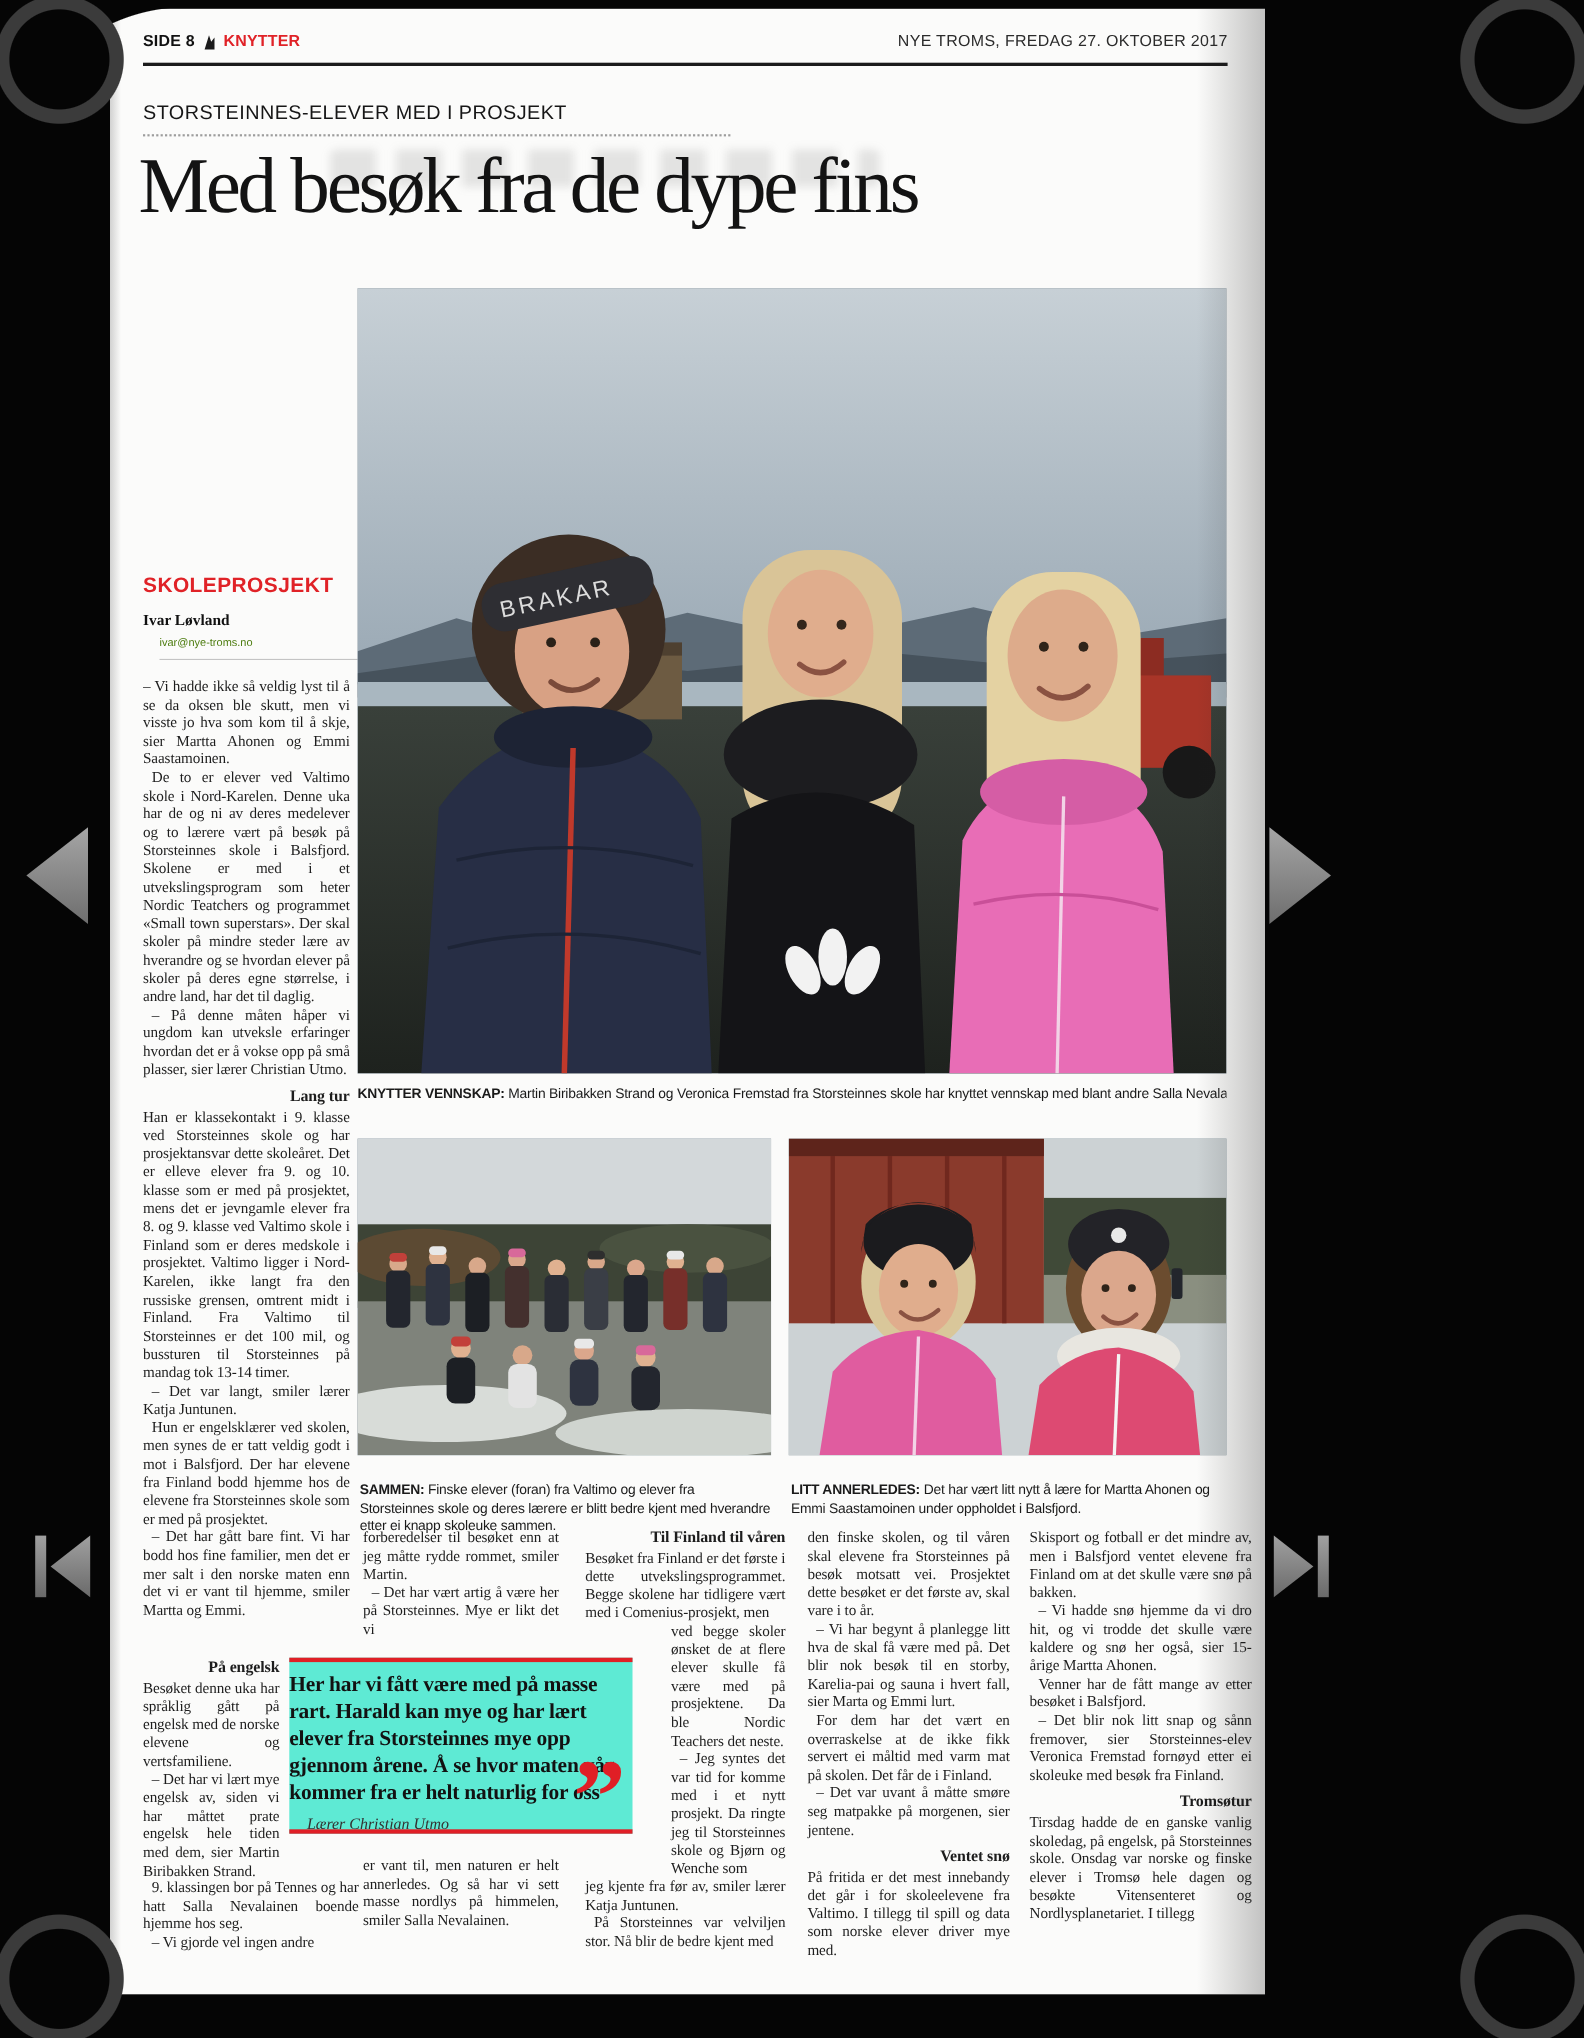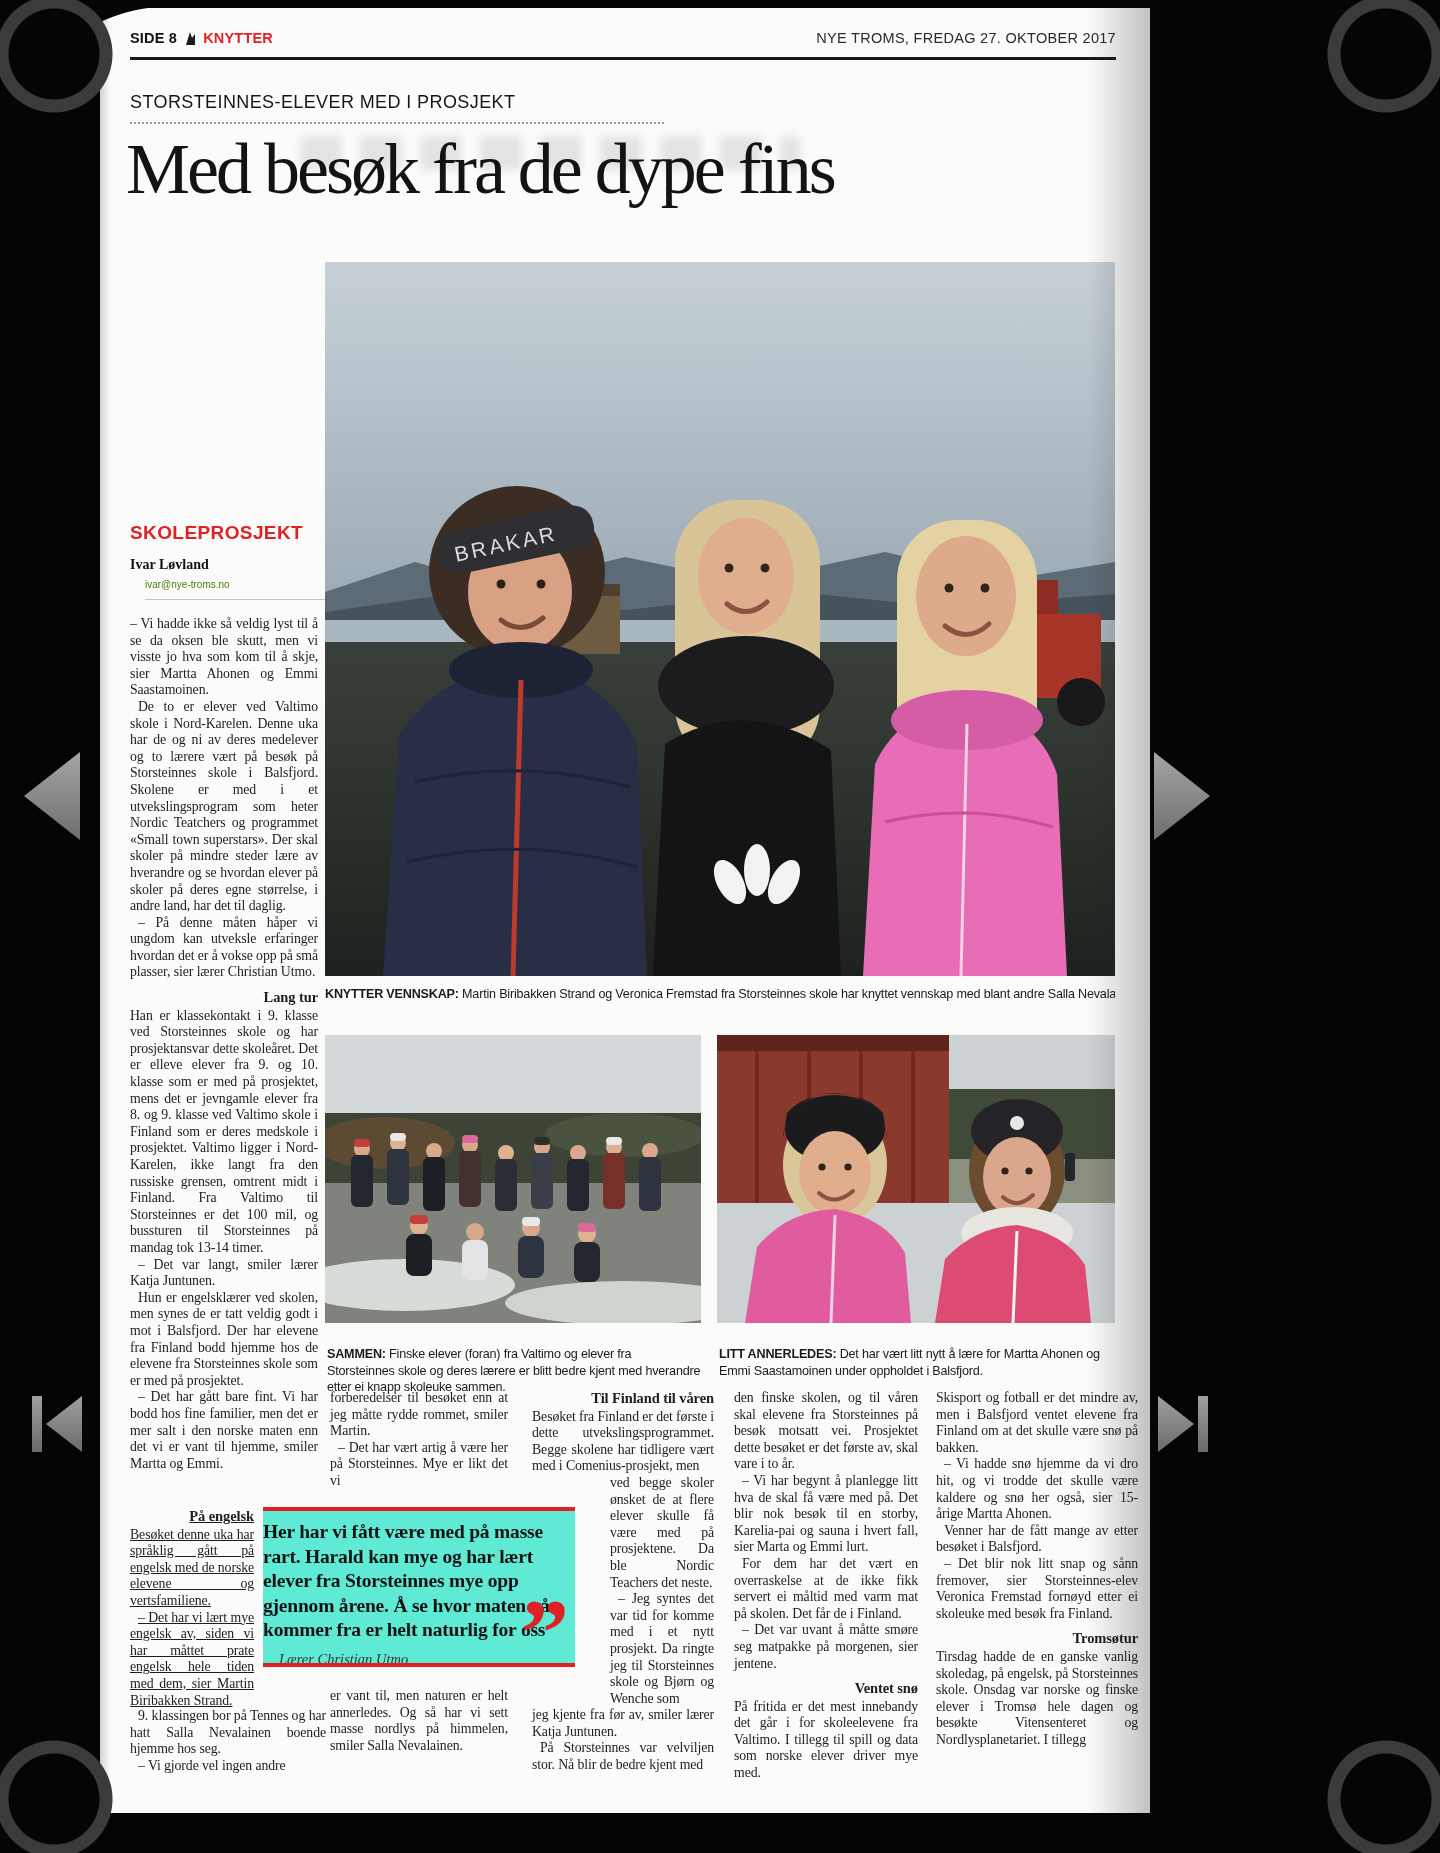--- a/index.html
+++ b/index.html
@@ -42,21 +42,21 @@
        font-weight:700;font-size:14px;color:#111;}
   .bymail{position:absolute;left:45px;top:571px;width:188px;font-size:10px;color:#4d7c0f;
        padding-bottom:9px;border-bottom:1px solid #c4c4c4;}
 
   .bodycol{position:absolute;font-family:"Liberation Serif",serif;font-size:13.8px;
        line-height:16.6px;text-align:justify;color:#1d1d1d;letter-spacing:-0.1px;}
   .bodycol p{margin:0;text-indent:8px;}
   .bodycol p.noind{text-indent:0;}
   .bodycol h4{margin:8px 0 2px;font-size:14.5px;font-weight:700;text-align:right;text-indent:0;}
   .c1a{left:30px;top:608px;width:188px;height:893px;overflow:hidden;}
-  .c1b{left:30px;top:1500px;width:124px;text-decoration:underline;}
+  .c1b{left:30px;top:1500px;width:124px;}
   .c1c{left:30px;top:1700px;width:196px;}
   .c2a{left:230px;top:1382px;width:178px;}
   .c2b{left:230px;top:1680px;width:178px;}
   .c3 {left:432px;top:1382px;width:182px;}
   .c3 .narrow{margin-left:78px;width:104px;}
   .c4 {left:634px;top:1382px;width:184px;}
   .c5 {left:836px;top:1382px;width:202px;}
 
   .photo{position:absolute;overflow:hidden;background:#9aa5ad;}
   .ph-main{left:225px;top:254px;width:790px;height:714px;}

